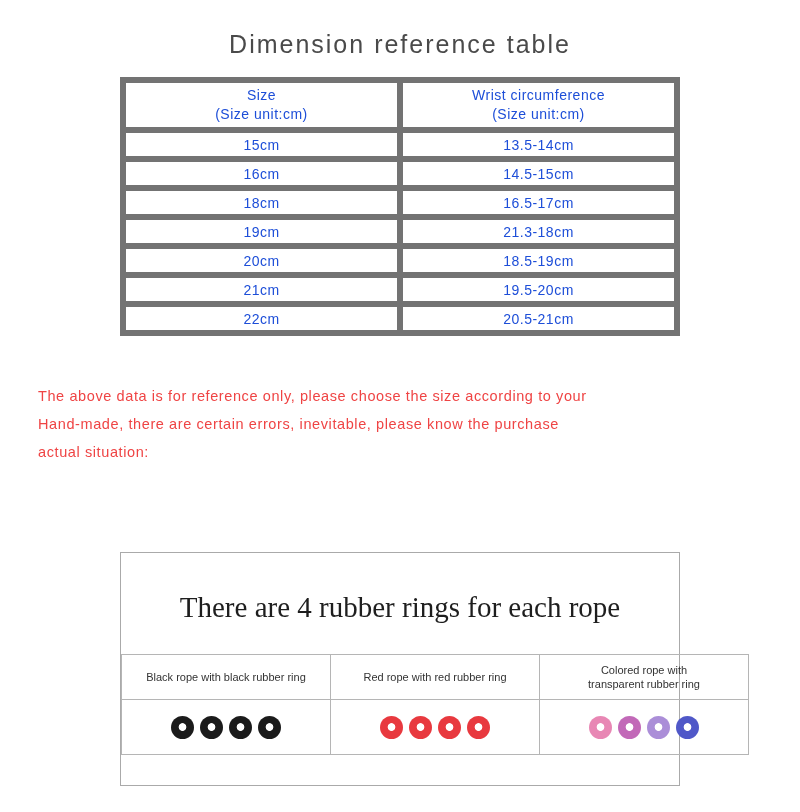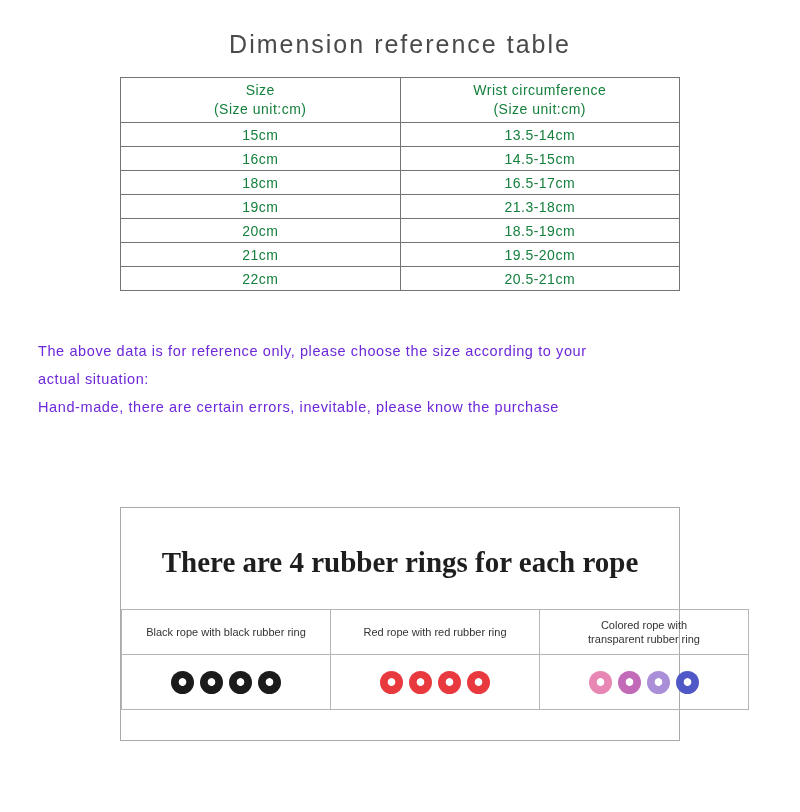--- a/index.html
+++ b/index.html
@@ -10,36 +10,36 @@
   }
   .page-title {
     text-align:center; padding-top:30px; font-size:25px;
     letter-spacing:2px; color:#4a4a4a; font-weight:400;
   }
   table.size-table {
     border-collapse:collapse; margin:18px auto 0 auto; width:560px;
     table-layout:fixed;
   }
   table.size-table th, table.size-table td {
-    border:1px solid #737373; text-align:center; color:#15803d;
+    border:6px solid #737373; text-align:center; color:#1d4ed8;
     font-weight:400; font-size:14px; letter-spacing:0.5px;
   }
   table.size-table th { padding:3px 0; line-height:19px; }
   table.size-table td { padding:3px 6px; height:17px; }
   .notes {
     margin:46px 0 0 38px; width:724px; font-size:14.5px;
-    letter-spacing:0.6px; line-height:28px; color:#6d28d9;
+    letter-spacing:0.6px; line-height:28px; color:#ef4444;
   }
   .rings-box {
     width:558px; margin:86px auto 0 auto; border:1px solid #aaaaaa;
     padding-bottom:30px;
   }
   .rings-title {
     font-family:"Liberation Serif", serif; font-size:29px; color:#1e1e1e;
-    text-align:center; margin:38px 10px 30px 10px; font-weight:700;
+    text-align:center; margin:38px 10px 30px 10px; font-weight:400;
   }
   table.rings-table {
     border-collapse:collapse; margin:0 auto; table-layout:fixed; width:628px;
   }
   table.rings-table td {
     border:1px solid #b5b5b5; text-align:center;
   }
   td.ring-label-cell {
     font-size:11px; color:#333; height:40px; line-height:14px; padding:2px 4px;
   }
@@ -94,22 +94,22 @@
       </tr>
       <tr>
         <td>22cm</td>
         <td>20.5-21cm</td>
       </tr>
     </tbody>
 </table>
 
 <div class="notes">
     <div>The above data is for reference only, please choose the size according to your</div>
+    <div>Hand-made, there are certain errors, inevitable, please know the purchase</div>
     <div>actual situation:</div>
-    <div>Hand-made, there are certain errors, inevitable, please know the purchase</div>
   </div>
 
 <div class="rings-box">
   <div class="rings-title">There are 4 rubber rings for each rope</div>
   <table class="rings-table">
     <tbody>
       <tr>
         <td class="ring-label-cell ring-column">
           <span>Black rope with black rubber ring</span>
         </td>

